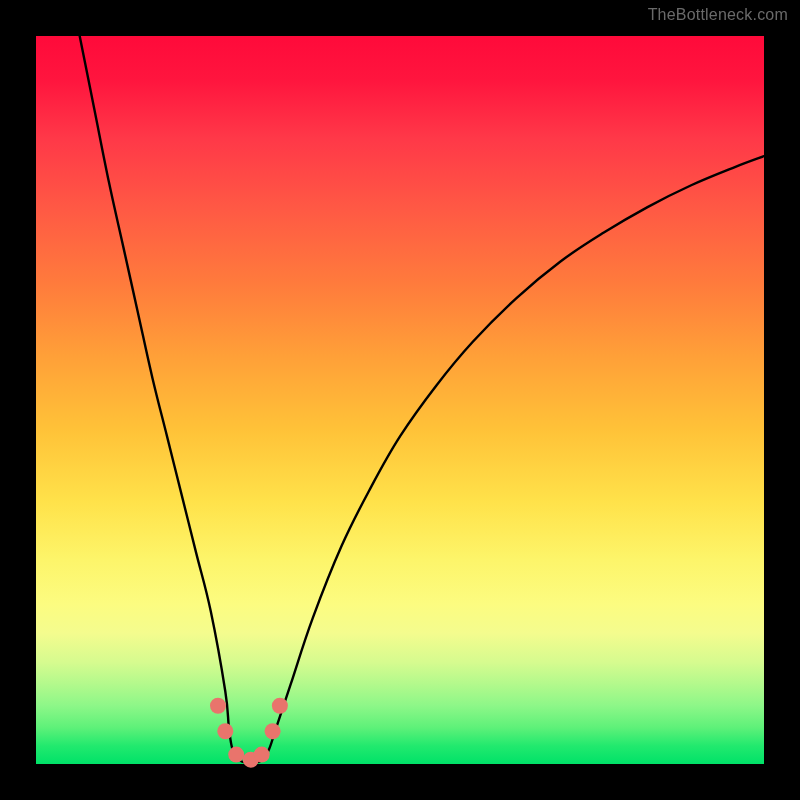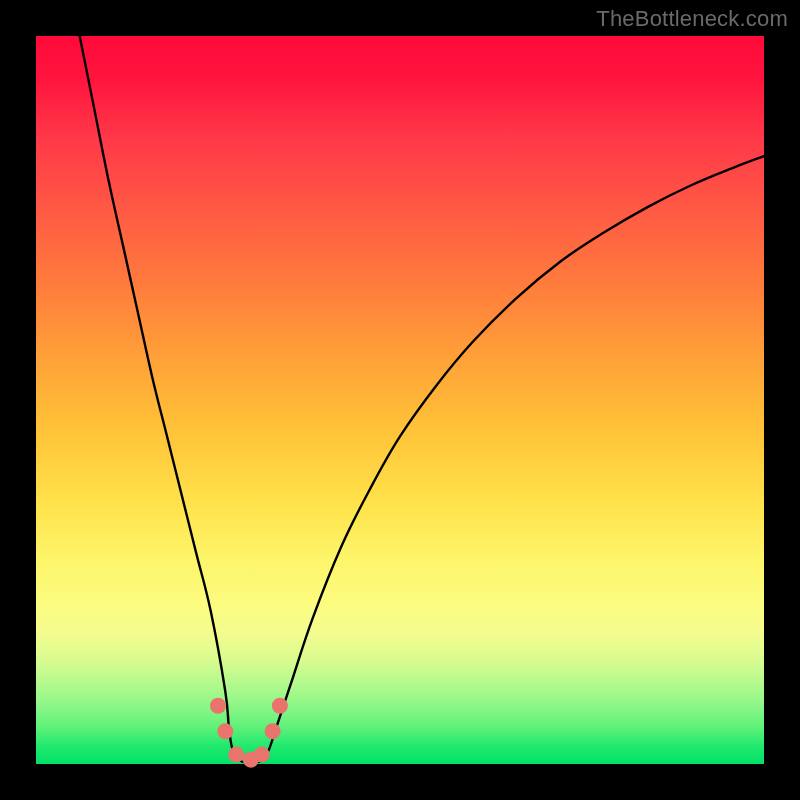--- a/index.html
+++ b/index.html
@@ -42,21 +42,21 @@
       #8df788 92%,
       #5ef179 95%,
       #22e96e 97.5%,
       #00e268 100%);
   }
   .watermark {
     position: absolute;
     top: 6px;
     right: 12px;
     color: #6a6a6a;
-    font-size: 22px;
+    font-size: 16px;
     letter-spacing: 0.2px;
     font-weight: 400;
     user-select: none;
     text-align: right;
   }
   svg.curve {
     position: absolute;
     left: 0;
     top: 0;
     width: 728px;

